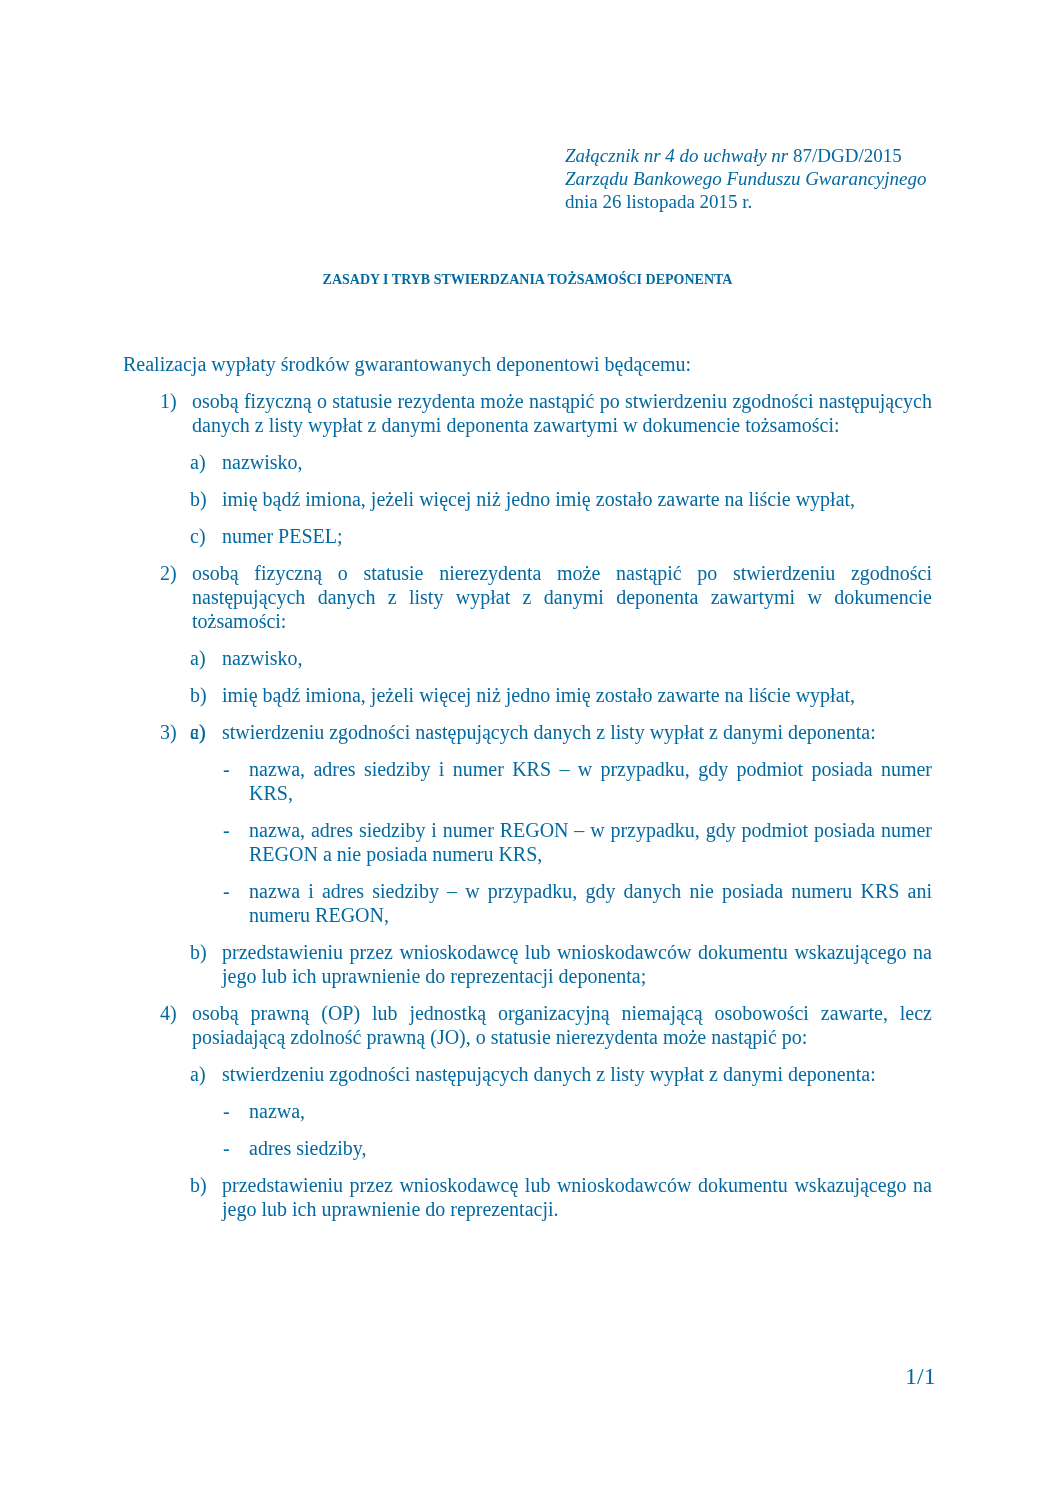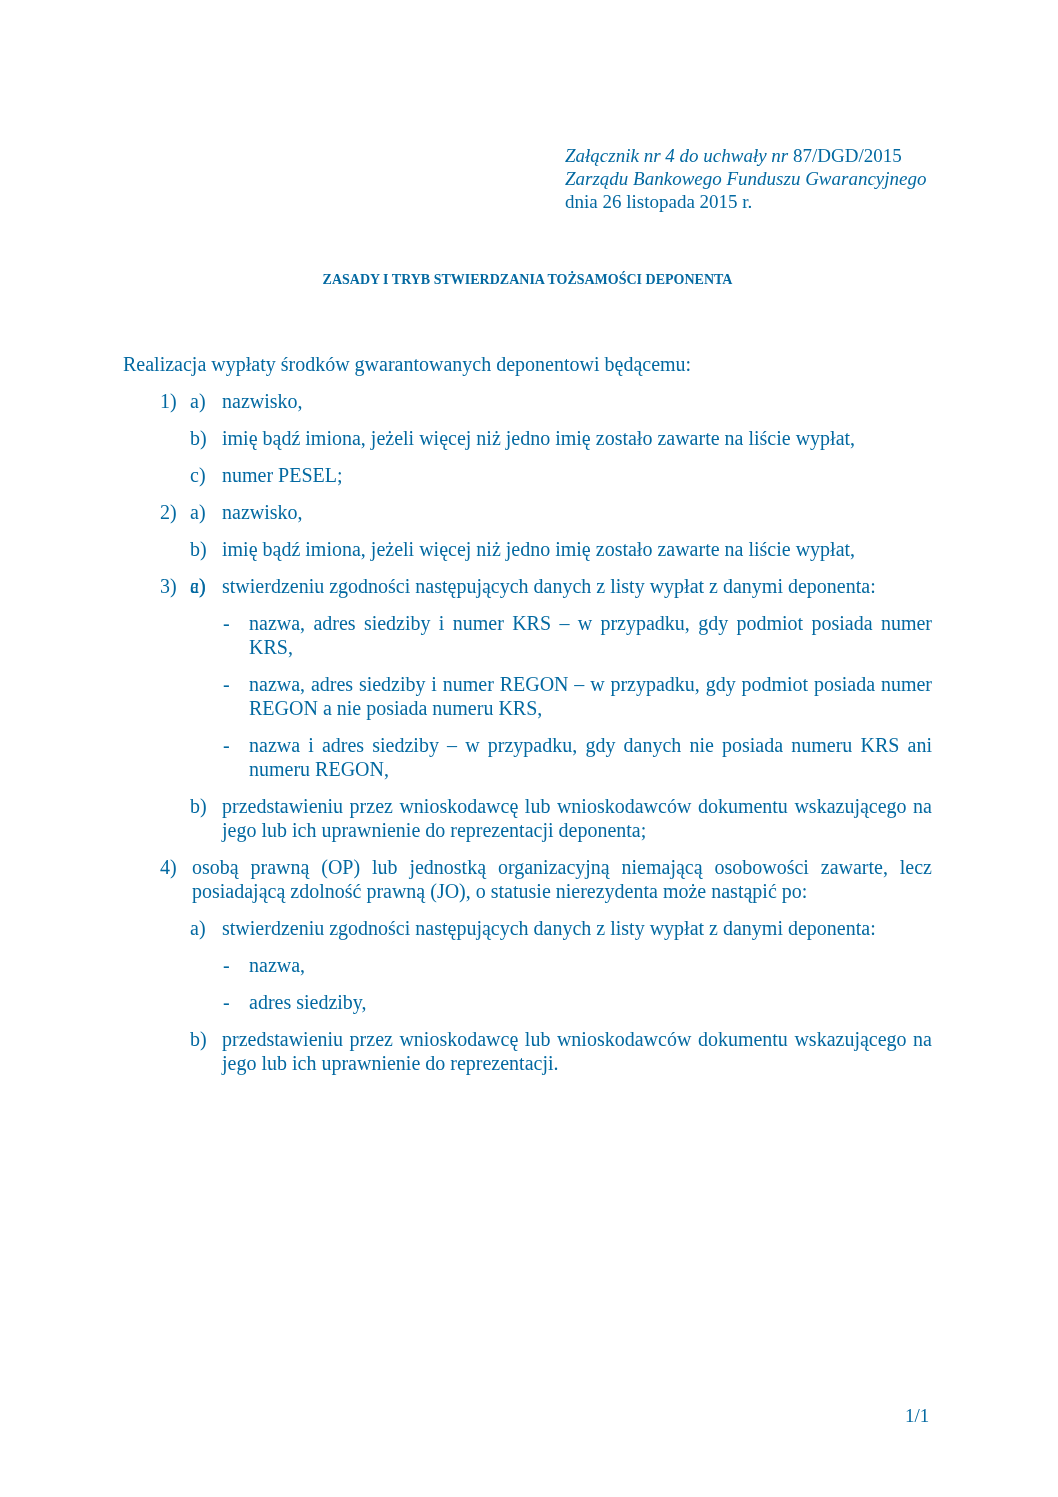--- a/index.html
+++ b/index.html
@@ -57,49 +57,49 @@
     top: 0;
   }
   .li.l1 { padding-left: 69px; }
   .li.l1 .marker { left: 37px; }
   .li.l2 { padding-left: 99px; }
   .li.l2 .marker { left: 67px; }
   .li.l3 { padding-left: 126px; }
   .li.l3 .marker { left: 100px; }
   .page-number {
     position: absolute;
-    top: 1404px;
+    top: 1364px;
     left: 905px;
-    font-size: 19px;
+    font-size: 24px;
     line-height: 24px;
   }
 </style>
 </head>
 <body>
 
 <div class="page">
   <div class="content">
 
     <div class="doc-header">
       <div><span class="it">Załącznik nr 4 do uchwały nr </span><span>87/DGD/2015</span></div>
       <div class="it">Zarządu Bankowego Funduszu Gwarancyjnego</div>
       <div>dnia 26 listopada 2015 r.</div>
     </div>
 
     <div class="doc-title">ZASADY I TRYB STWIERDZANIA TOŻSAMOŚCI DEPONENTA</div>
 
     <div class="intro">Realizacja wypłaty środków gwarantowanych deponentowi będącemu:</div>
 
     <div class="list">
-      <div class="li l1"><span class="marker">1)</span></div>
+      <div class="li l1"><span class="marker">1)</span><span>osobą fizyczną o statusie rezydenta może nastąpić po stwierdzeniu zgodności następujących danych z listy wypłat z danymi deponenta zawartymi w dokumencie tożsamości:</span></div>
       <div class="li l2"><span class="marker">a)</span><span>nazwisko,</span></div>
       <div class="li l2"><span class="marker">b)</span><span>imię bądź imiona, jeżeli więcej niż jedno imię zostało zawarte na liście wypłat,</span></div>
       <div class="li l2"><span class="marker">c)</span><span>numer PESEL;</span></div>
 
-      <div class="li l1"><span class="marker">2)</span></div>
+      <div class="li l1"><span class="marker">2)</span><span>osobą fizyczną o statusie nierezydenta może nastąpić po stwierdzeniu zgodności następujących danych z listy wypłat z danymi deponenta zawartymi w dokumencie tożsamości:</span></div>
       <div class="li l2"><span class="marker">a)</span><span>nazwisko,</span></div>
       <div class="li l2"><span class="marker">b)</span><span>imię bądź imiona, jeżeli więcej niż jedno imię zostało zawarte na liście wypłat,</span></div>
       <div class="li l2"><span class="marker">c)</span></div>
 
       <div class="li l1"><span class="marker">3)</span></div>
       <div class="li l2"><span class="marker">a)</span><span>stwierdzeniu zgodności następujących danych z listy wypłat z danymi deponenta:</span></div>
       <div class="li l3"><span class="marker">-</span><span>nazwa, adres siedziby i numer KRS – w przypadku, gdy podmiot posiada numer KRS,</span></div>
       <div class="li l3"><span class="marker">-</span><span>nazwa, adres siedziby i numer REGON – w przypadku, gdy podmiot posiada numer REGON a nie posiada numeru KRS,</span></div>
       <div class="li l3"><span class="marker">-</span><span>nazwa i adres siedziby – w przypadku, gdy danych nie posiada numeru KRS ani numeru REGON,</span></div>
       <div class="li l2"><span class="marker">b)</span><span>przedstawieniu przez wnioskodawcę lub wnioskodawców dokumentu wskazującego na jego lub ich uprawnienie do reprezentacji deponenta;</span></div>

